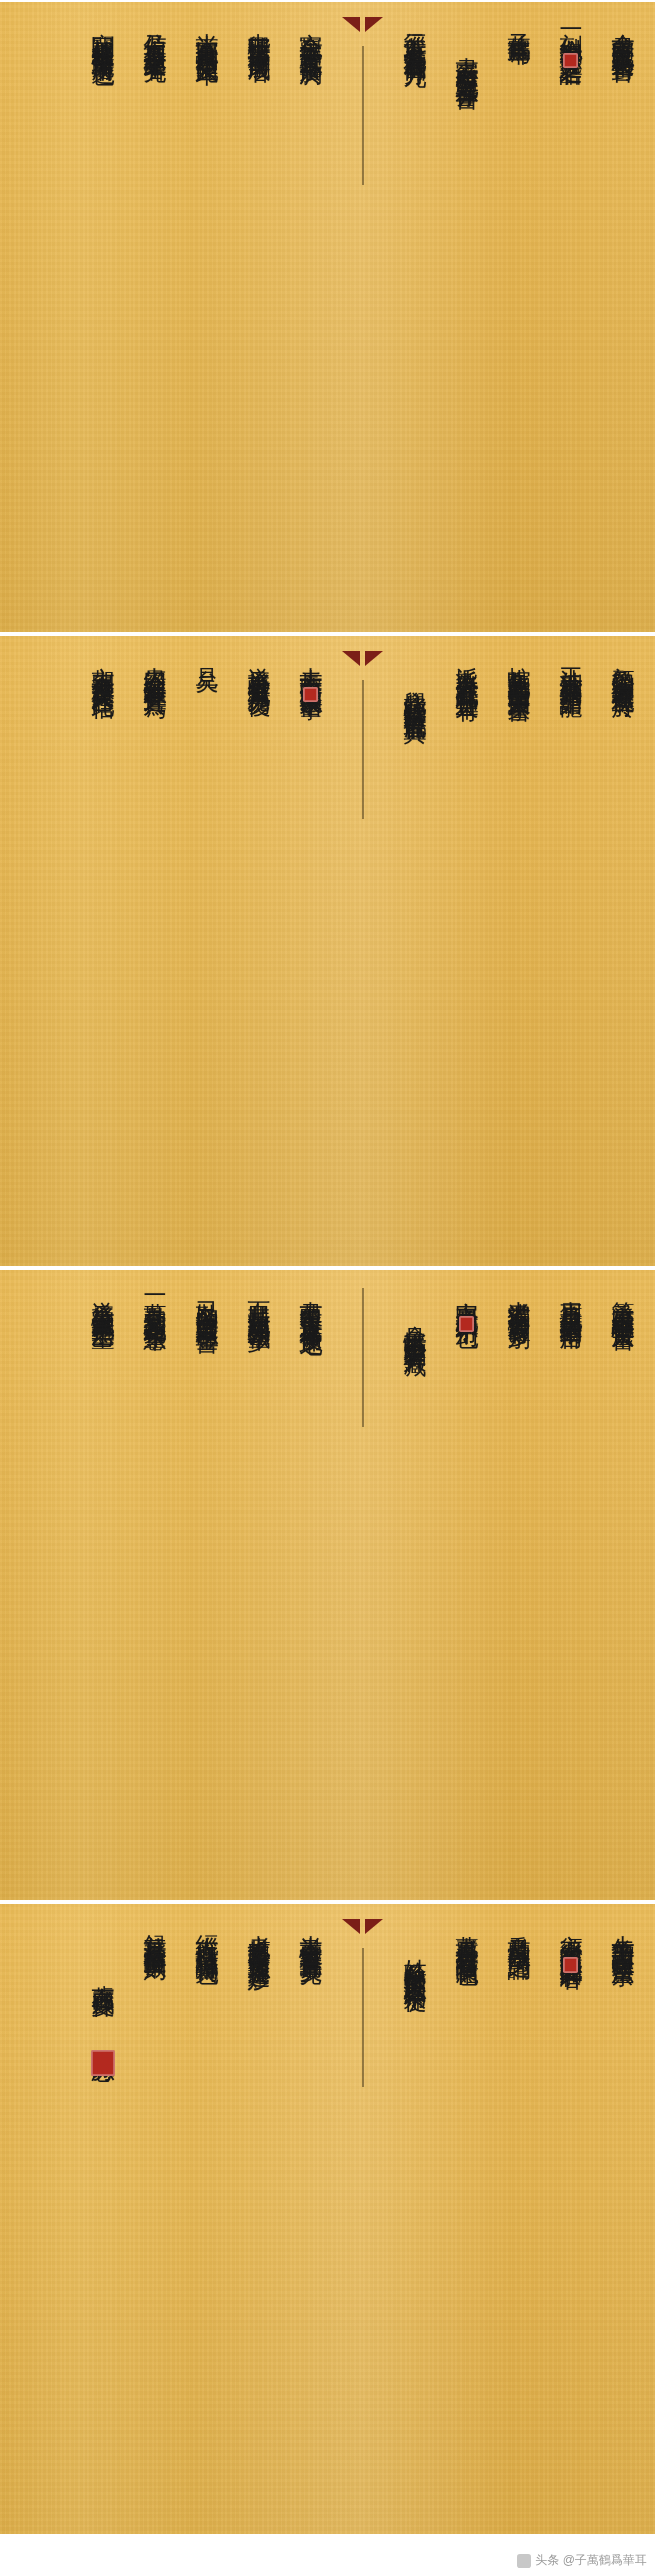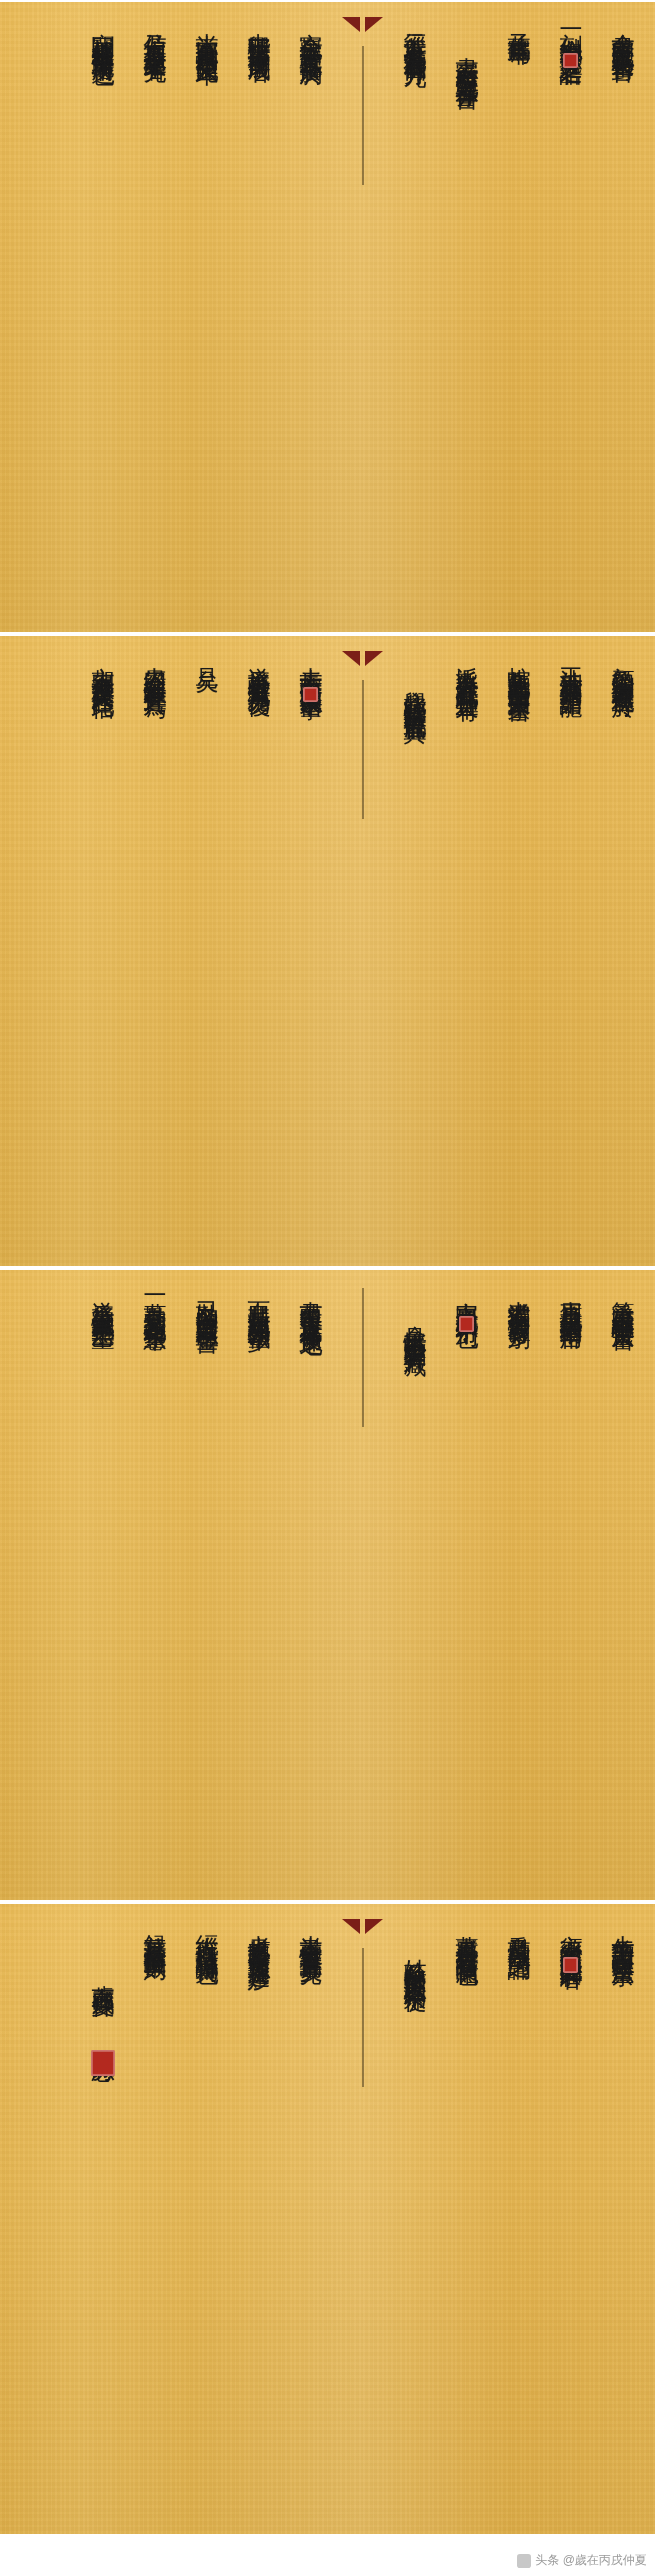--- a/index.html
+++ b/index.html
@@ -292,18 +292,18 @@
       </div>
     <div class="col indent2">
       <span class="txt">歲在丙戌仲夏  孫志勇</span>
       <span class="seal big"></span>
     </div>
   </div>
 
   <div class="footer">
     <span class="wm">
       <span class="logo"></span>
-      <span>头条 @歲在丙戌仲夏</span>
+      <span>头条 @子萬鶴爲華耳</span>
     </span>
   </div>
 
 </div>
 
 
 </body></html>

